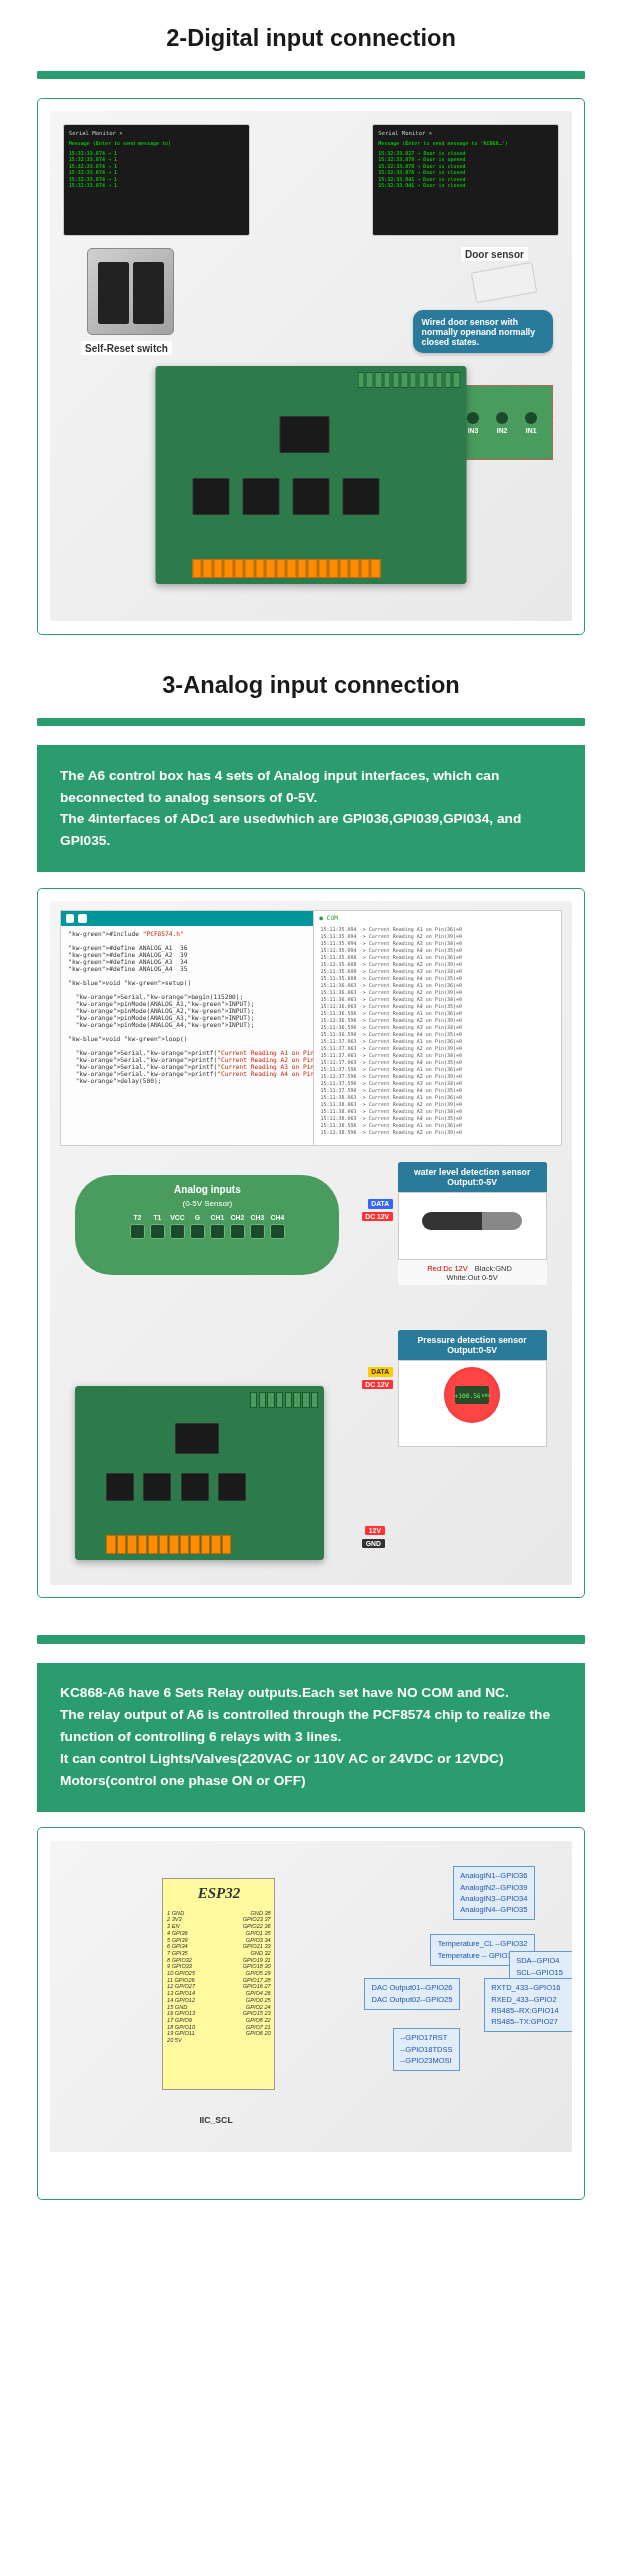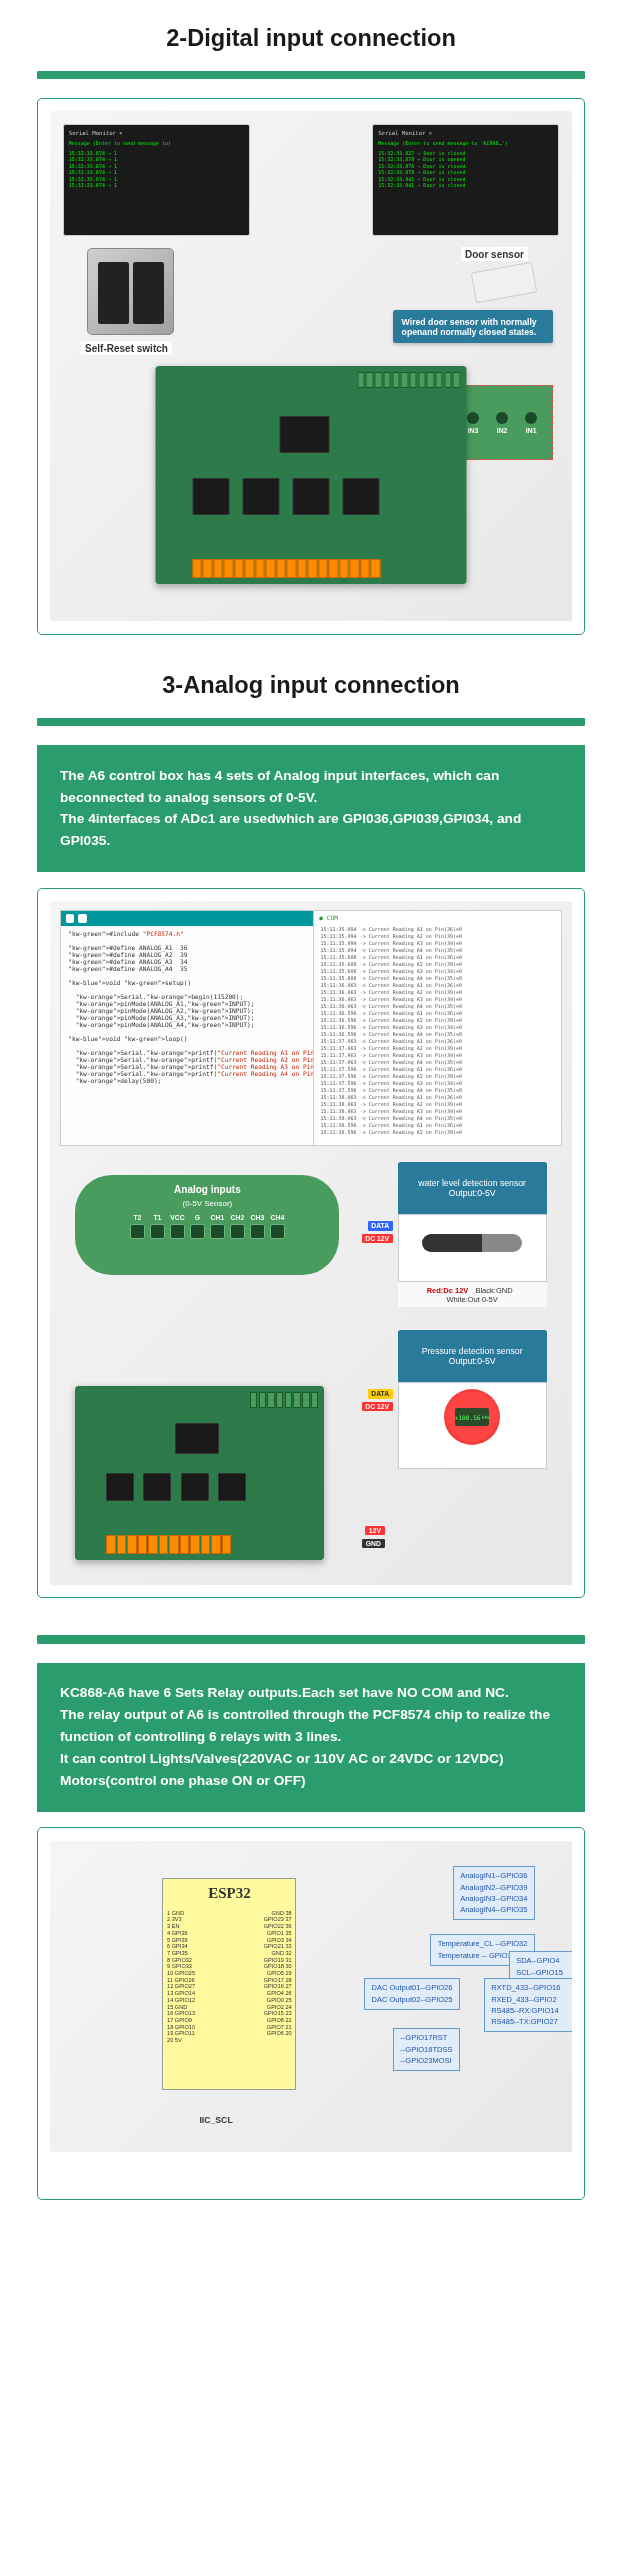--- a/index.html
+++ b/index.html
@@ -297,23 +297,23 @@
       border-radius: 2.5px;
       border: 1.2px solid #6aba7e;
     }
     .sensor-box {
       position: absolute;
       right: 25px;
     }
     .sensor-label {
       background: #2a7a9c;
       color: #fff;
-      padding: 16px 10px;
+      padding: 5px 10px;
       font-size: 8.7px;
-      font-weight: normal;
+      font-weight: bold;
       text-align: center;
       border-radius: 2.5px 2.5px 0 0;
     }
     .sensor-body {
       width: 149px;
       height: 68px;
       background: #fff;
       border: 0.6px solid #ccc;
       position: relative;
     }
@@ -327,21 +327,21 @@
     .wire-red { background: #ff3333; color: #fff; }
     .wire-blue { background: #3366ff; color: #fff; }
     .wire-yellow { background: #ffcc00; color: #333; }
     .wire-black { background: #333; color: #fff; }
     .sensor-note {
       font-size: 7.5px;
       padding: 3.7px;
       text-align: center;
       background: #f9f9f9;
     }
-    .sensor-note-red { color: #cc0000; font-weight: bold; }
+    .sensor-note-red { color: #cc0000; }
     .sensor-note-text { color: #333; margin: 0 5px; }
     .pressure-gauge {
       width: 56px;
       height: 56px;
       background: radial-gradient(circle, #ff4444 60%, #cc2222 100%);
       border-radius: 50%;
       position: relative;
       margin: 6.2px auto;
       display: flex;
       align-items: center;
@@ -375,24 +375,25 @@
     }
     
     .esp32-diagram {
       min-height: 311px;
       position: relative;
     }
     .esp32-chip {
       position: absolute;
       top: 37px;
       left: 112px;
-      width: 134px;
+      width: 113px;
       height: 212px;
       background: #fffa9e;
       border: 1.2px solid #999;
+      font-style: italic;
     }
     .esp32-title {
       position: absolute;
       top: 6.2px;
       left: 50%;
       transform: translateX(-50%);
       font-size: 15px;
       font-weight: bold;
       font-family: 'Times New Roman', serif;
       color: #333;
@@ -452,21 +453,21 @@
         <div>15:32:33.878 → Door is closed</div>
         <div>15:32:33.941 → Door is closed</div>
         <div>15:32:33.941 → Door is closed</div>
       </div>
 
       <div class="switch-shape"></div>
       <div class="label-text" style="top:230px;left:31px;">Self-Reset switch</div>
 
       <div class="label-text" style="top:136px;right:44px;text-align:right;">Door sensor</div>
       <div class="door-sensor-shape"></div>
-      <div class="info-box blue" style="top:199px;right:18.7px;width:160px;">Wired door sensor with normally openand normally closed states.</div>
+      <div class="info-box blue" style="top:199px;right:18.7px;width:140px;border-radius:10px;">Wired door sensor with normally openand normally closed states.</div>
 
       <div class="terminal-strip" style="right:18.7px;top:274px;">
         <div class="terminal-label"><div class="terminal-hole"></div><span>G</span></div>
         <div class="terminal-label"><div class="terminal-hole"></div><span>IN6</span></div>
         <div class="terminal-label"><div class="terminal-hole"></div><span>IN5</span></div>
         <div class="terminal-label"><div class="terminal-hole"></div><span>IN4</span></div>
         <div class="terminal-label"><div class="terminal-hole"></div><span>IN3</span></div>
         <div class="terminal-label"><div class="terminal-hole"></div><span>IN2</span></div>
         <div class="terminal-label"><div class="terminal-hole"></div><span>IN1</span></div>
       </div>

